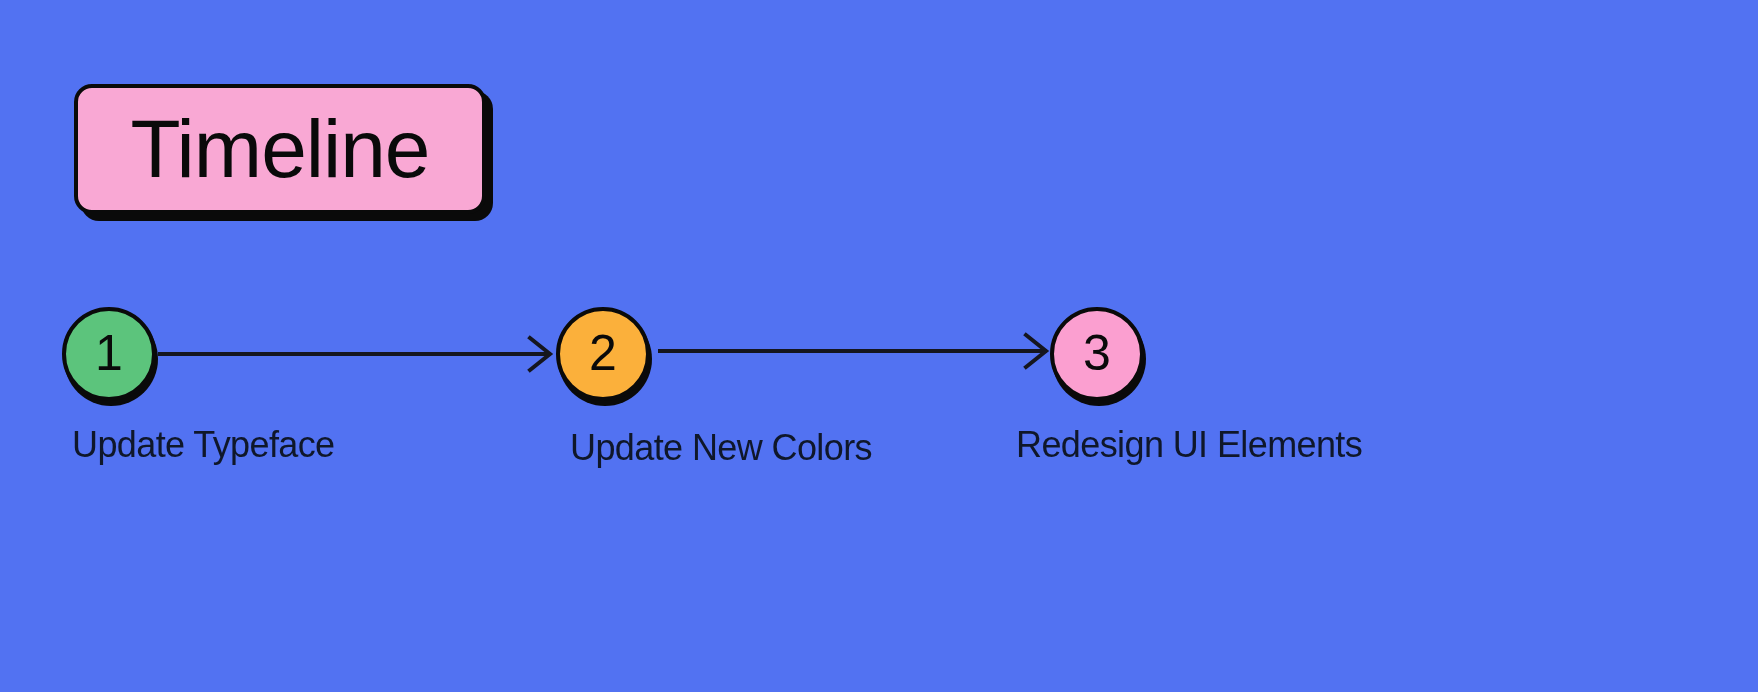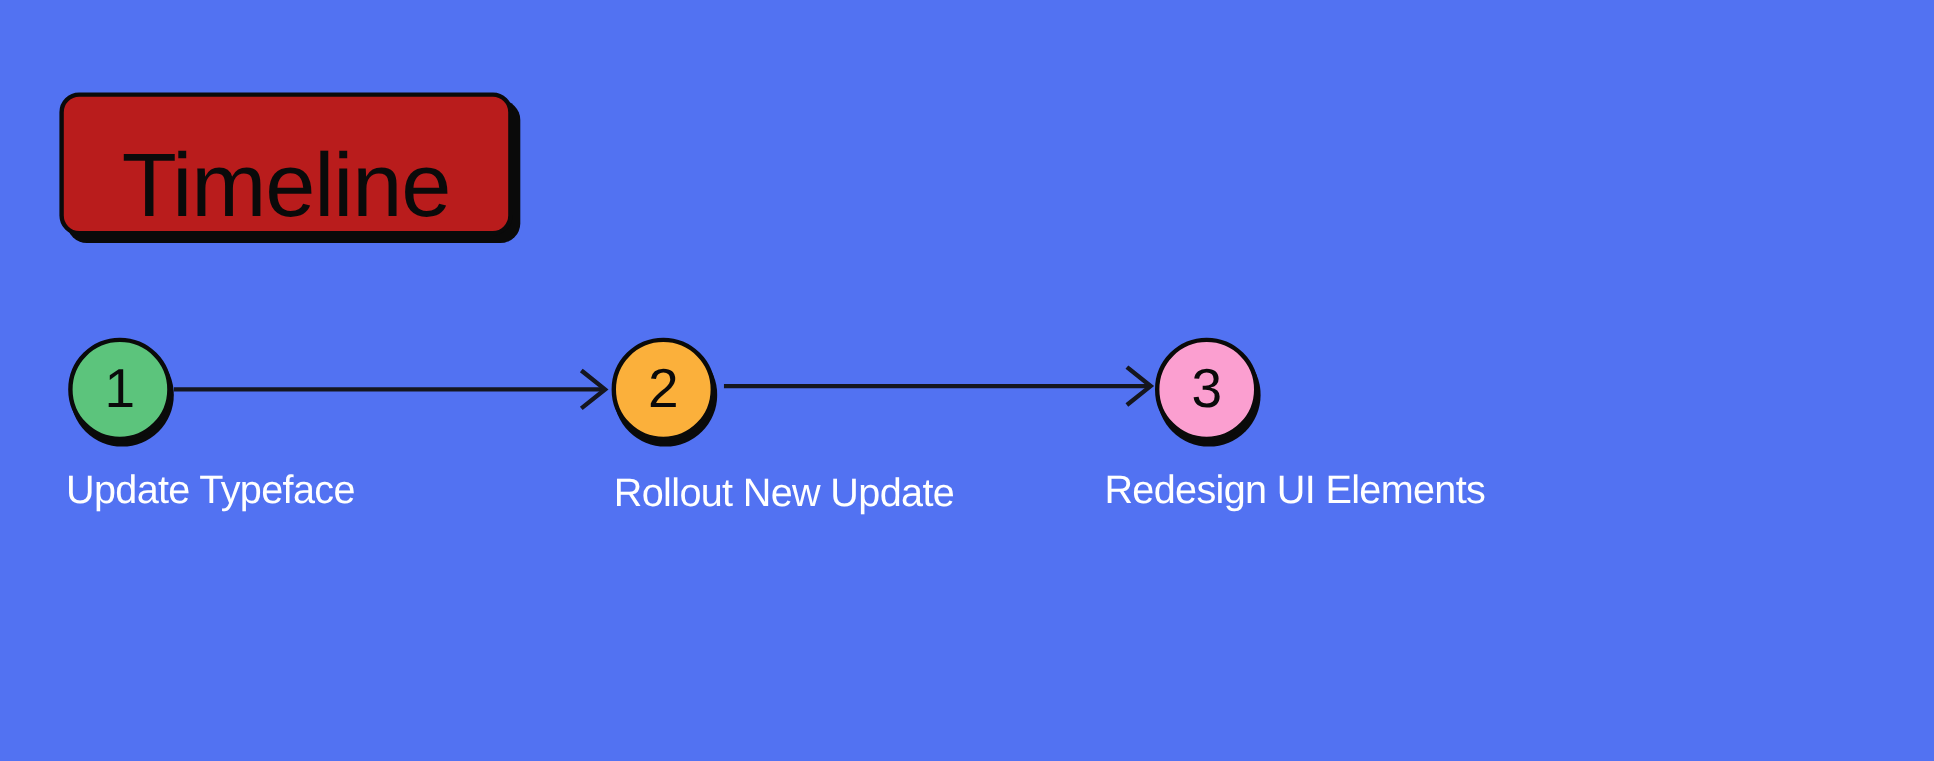--- a/index.html
+++ b/index.html
@@ -15,30 +15,30 @@
   #canvas {
     position: relative;
     width: 1758px;
     height: 692px;
     background: #5272F2;
   }
 
   
   #title-card {
     position: absolute;
-    left: 54px;
+    left: 74px;
     top: 84px;
     width: 412px;
     height: 130px;
-    background: #b91c1c;
+    background: #f9a8d4;
     border: 4px solid #0A0A0A;
     border-radius: 18px;
     box-shadow: 7px 7px 0 0 #0A0A0A;
     display: flex;
-    align-items: flex-end;
+    align-items: center;
     justify-content: center;
     box-sizing: border-box;
   }
   #title-text {
     font-family: "Liberation Sans", sans-serif;
     font-size: 82px;
     line-height: 1;
     font-weight: 400;
     letter-spacing: -1px;
     color: #0A0A0A;
@@ -75,23 +75,24 @@
     letter-spacing: 0;
     transform: translateY(-1px);
   }
 
   .node-label {
     position: absolute;
     font-family: "Liberation Sans", sans-serif;
     font-size: 36px;
     line-height: 1.1;
     font-weight: 500;
-    color: #ffffff;
+    color: #0f172a;
     letter-spacing: -0.6px;
     white-space: nowrap;
+    margin-left: 12px;
   }
 
   .connector {
     position: absolute;
     height: 40px;
     overflow: visible;
   }
 
   
   #node-1 { left: 62px;  top: 307px; background: #5CC47C; }
@@ -124,21 +125,21 @@
     <div class="connector" id="connector-1">
       <svg width="400" height="40" viewBox="0 0 400 40">
         <line x1="0" y1="20" x2="392" y2="20" stroke="#15161F" stroke-width="4"></line>
         <polyline points="372,4 392,20 372,36" fill="none" stroke="#15161F" stroke-width="4" stroke-linecap="square" stroke-linejoin="miter"></polyline>
       </svg>
     </div>
 
     <div class="node" id="node-2">
       <span class="node-number">2</span>
     </div>
-    <div class="node-label" id="label-2">Rollout New Update</div>
+    <div class="node-label" id="label-2">Update New Colors</div>
 
     <div class="connector" id="connector-2">
       <svg width="396" height="40" viewBox="0 0 396 40">
         <line x1="0" y1="20" x2="388" y2="20" stroke="#15161F" stroke-width="4"></line>
         <polyline points="368,4 388,20 368,36" fill="none" stroke="#15161F" stroke-width="4" stroke-linecap="square" stroke-linejoin="miter"></polyline>
       </svg>
     </div>
 
     <div class="node" id="node-3">
       <span class="node-number">3</span>

